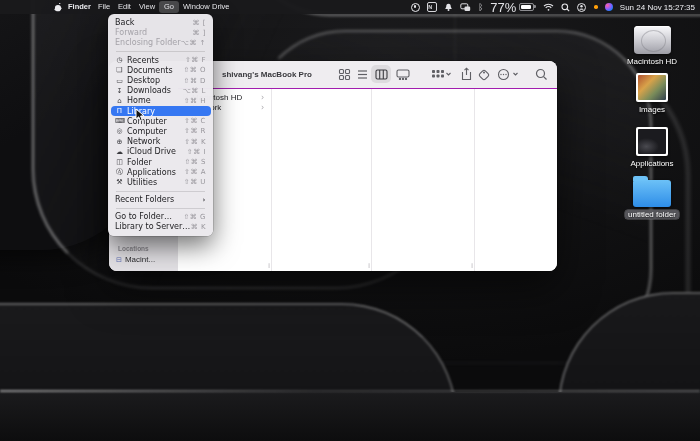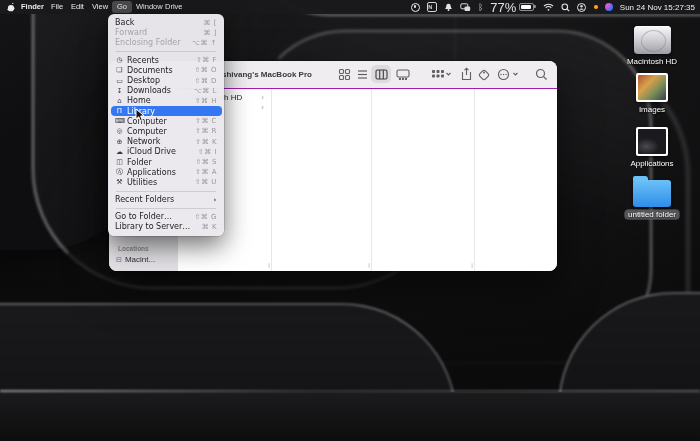--- a/index.html
+++ b/index.html
@@ -33,21 +33,21 @@
   .pillB{left:558px;top:292px;width:420px;height:240px;border-radius:115px 0 0 0;
     border-top:2px solid rgba(255,255,255,.3);border-left:2px solid rgba(255,255,255,.3);
     filter:blur(1.3px);background:linear-gradient(#19191b,#0f0f11 70%);}
   .band{left:0;top:392px;width:700px;height:49px;background:linear-gradient(#1b1b1d,#0d0d0e);}
   .bandline{left:0;top:390px;width:700px;height:2px;filter:blur(.8px);
     background:linear-gradient(90deg,rgba(255,255,255,.55),rgba(255,255,255,.15) 45%,rgba(255,255,255,.3));}
 
   
   .menubar{position:absolute;left:0;top:0;width:700px;height:14px;
     background:rgba(26,26,28,.97);color:#ececf0;font-size:7.5px;z-index:40;}
-  .mb-item{position:absolute;top:0;height:14px;line-height:14px;}
+  .mb-item{position:absolute;top:0;height:14px;line-height:14px;margin-left:47px;}
   .mb-bold{font-weight:bold;}
   .mb-active{background:rgba(255,255,255,.22);border-radius:3px;top:1px;height:12px;
     line-height:12px;padding:0 5px;}
   .status{position:absolute;right:5px;top:0;height:14px;display:flex;align-items:center;gap:7px;}
   .st{display:flex;align-items:center;}
   .rec{width:7px;height:7px;border:1.2px solid #e8e8ec;border-radius:50%;position:relative;}
   .rec::after{content:"";position:absolute;left:1.4px;top:1.4px;width:2.8px;height:2.8px;
     background:#e8e8ec;border-radius:50%;}
   .nsq{width:8px;height:8px;border:1px solid #d6d6da;border-radius:2px;color:#d6d6da;
     font-size:5.5px;font-weight:bold;text-align:center;line-height:8px;}
@@ -105,21 +105,21 @@
     border-radius:0 0 8px 0;}
   .cdiv{position:absolute;top:0;width:1px;height:182px;background:#e8e6e9;}
   .chandle{position:absolute;bottom:3px;width:5px;height:5px;color:#c3c1c5;font-size:5px;line-height:5px;}
   .citem{position:absolute;left:3px;width:88px;height:10px;display:flex;align-items:center;
     font-size:8px;color:#232327;}
   .citem .glyph{width:9px;font-size:7px;color:#7d7b80;text-align:center;}
   .citem .clabel{flex:1;margin-left:2px;white-space:nowrap;overflow:hidden;}
   .citem .chev{color:#a9a7ac;font-size:8px;margin-right:2px;}
 
   
-  .gomenu{position:absolute;left:108px;top:14px;width:116px;z-index:45;
+  .gomenu{position:absolute;left:108px;top:14px;width:105px;z-index:45;
     background:rgba(235,233,237,.98);border-radius:6px;padding:3.5px 0;
     box-shadow:0 0 0 .5px rgba(0,0,0,.25),0 10px 26px rgba(0,0,0,.55);}
   .mi{height:10.2px;display:flex;align-items:center;padding:0 7px;font-size:8px;
     color:#1c1c1f;margin:0 2.5px;border-radius:4px;padding:0 4.5px;}
   .mi .mic{width:9px;margin-right:3px;font-size:7px;color:#3a3a3e;text-align:center;flex:none;}
   .mi .mil{white-space:nowrap;}
   .mi .mis{margin-left:auto;font-size:7px;color:#98969c;letter-spacing:.5px;white-space:nowrap;}
   .mi.dis .mil{color:#a5a3a9;}
   .mi.hl{background:#3577f2;}
   .mi.hl .mil,.mi.hl .mic,.mi.hl .mis{color:#fff;}

